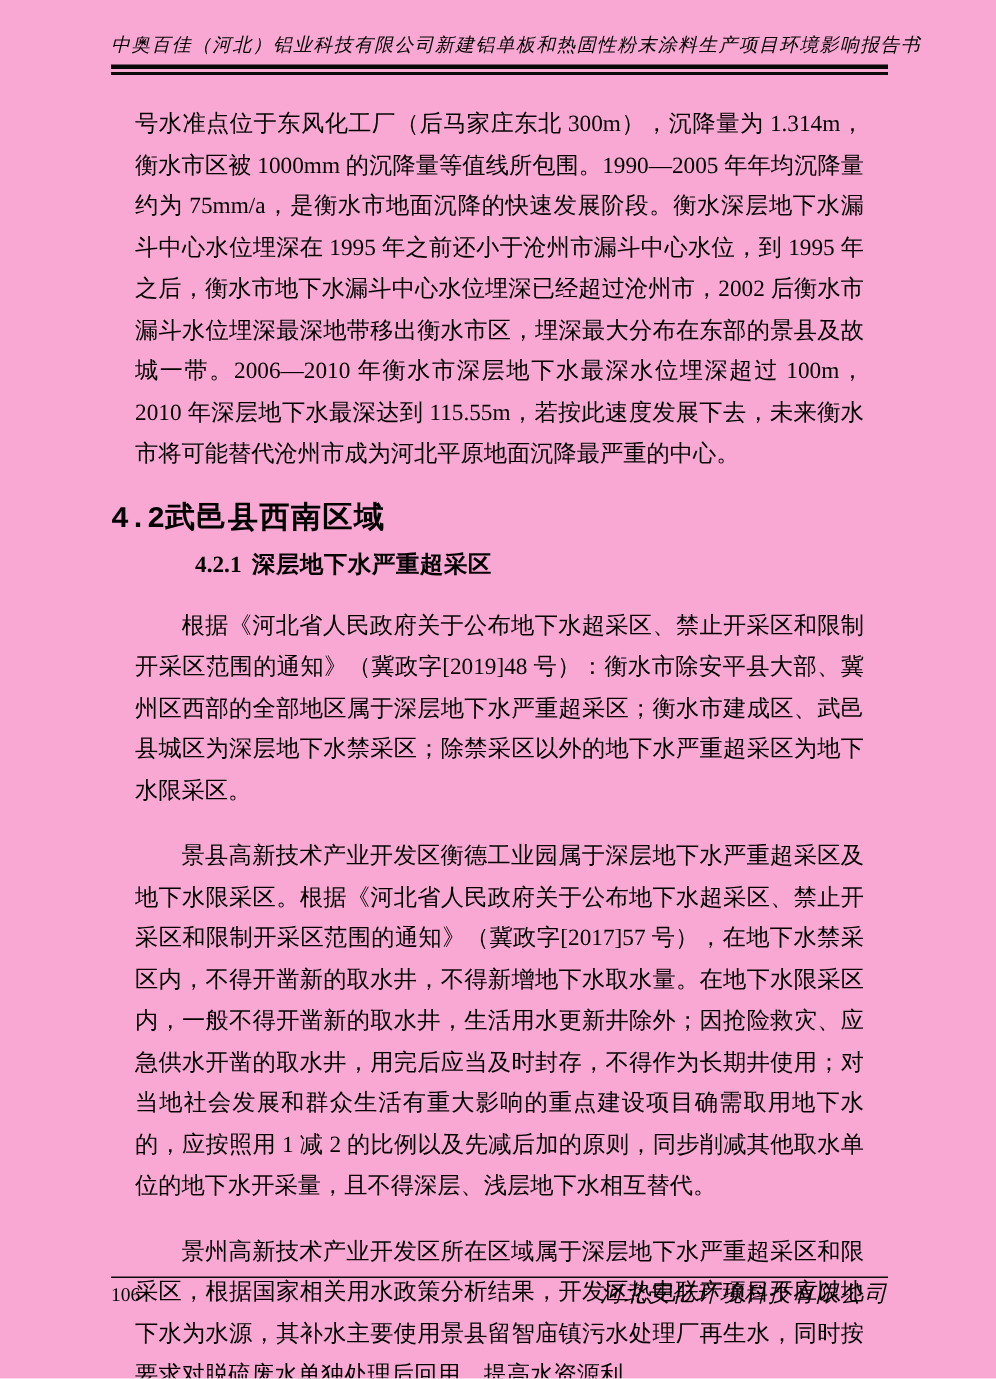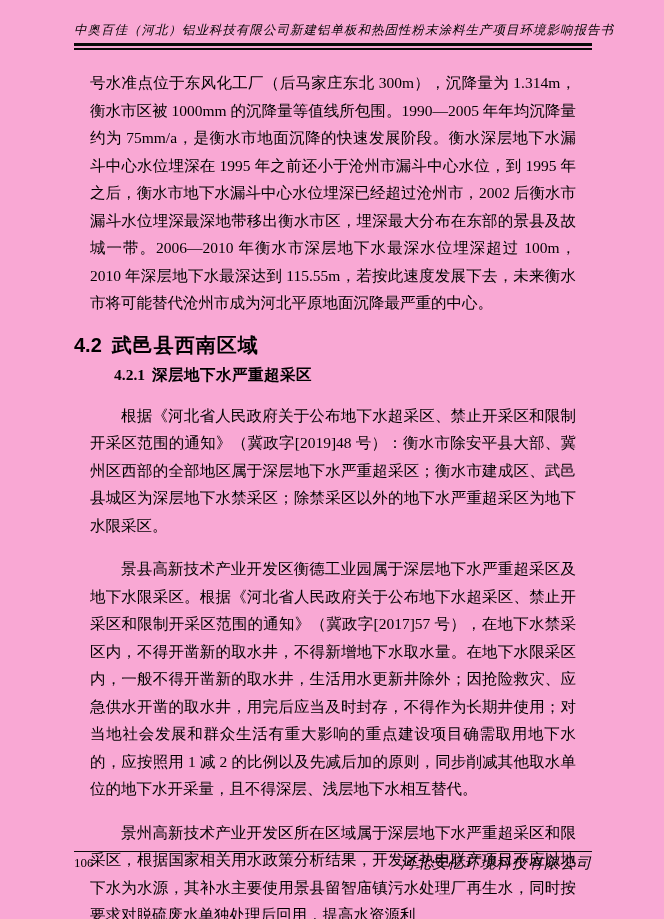--- a/index.html
+++ b/index.html
@@ -59,31 +59,30 @@
 
   
   .section-heading {
     margin: 11px 0 7px 0;
     font-size: 20px;
     font-weight: bold;
     line-height: 24px;
     text-align: left;
   }
   .section-heading .sec-num {
-    font-family: Liberation Sans, sans-serif;
-    margin-right: 10px;
+    font-family: Liberation Mono, monospace;
   }
   .section-heading .sec-title {
     font-family: "Liberation Sans", "DejaVu Sans", sans-serif;
     letter-spacing: 1px;
   }
 
   
   .subsection-heading {
-    margin: 6px 0 8px 40px;
+    margin: 6px 0 8px 56px;
     font-size: 15.5px;
     font-weight: bold;
     line-height: 22px;
     text-align: left;
   }
   .subsection-heading .sec-num {
     font-family: "Liberation Serif", "DejaVu Serif", serif;
     margin-right: 7px;
   }
   .subsection-heading .sec-title {

